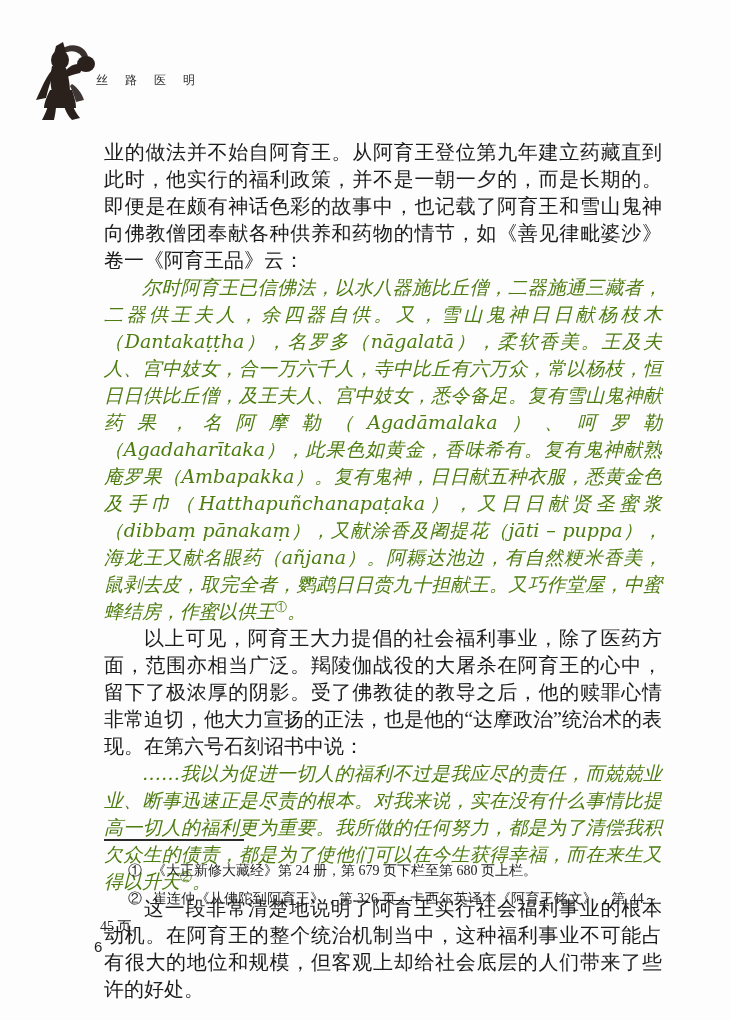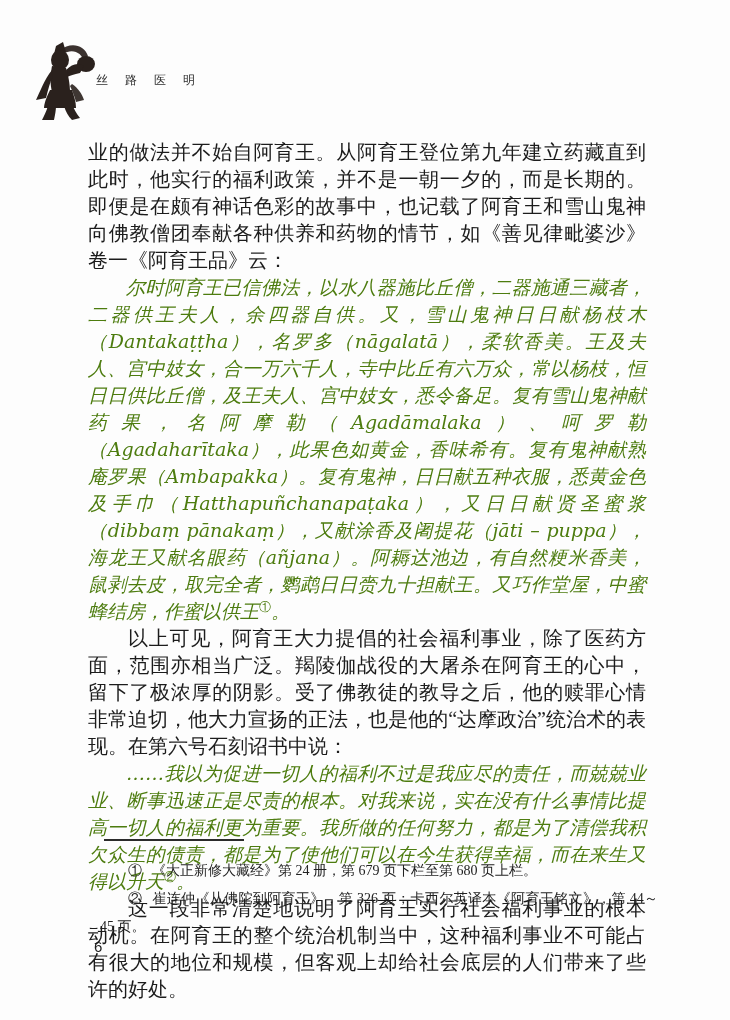--- a/index.html
+++ b/index.html
@@ -19,21 +19,21 @@
     width: 78px; height: 84px;
   }
   .book-title {
     position: absolute; left: 96px; top: 72px;
     font-size: 12px; letter-spacing: 7px;
     color: #2d2d2d; white-space: nowrap;
   }
 
   
   .content {
-    position: absolute; left: 88px; top: 139px; width: 558px;
+    position: absolute; left: 104px; top: 139px; width: 558px;
   }
   .para {
     margin: 0;
     font-size: 20px; line-height: 27px;
     text-align: justify;
     color: #1c1c1c;
   }
   .para.indent { text-indent: 2em; }
   .quote {
     margin: 0;

